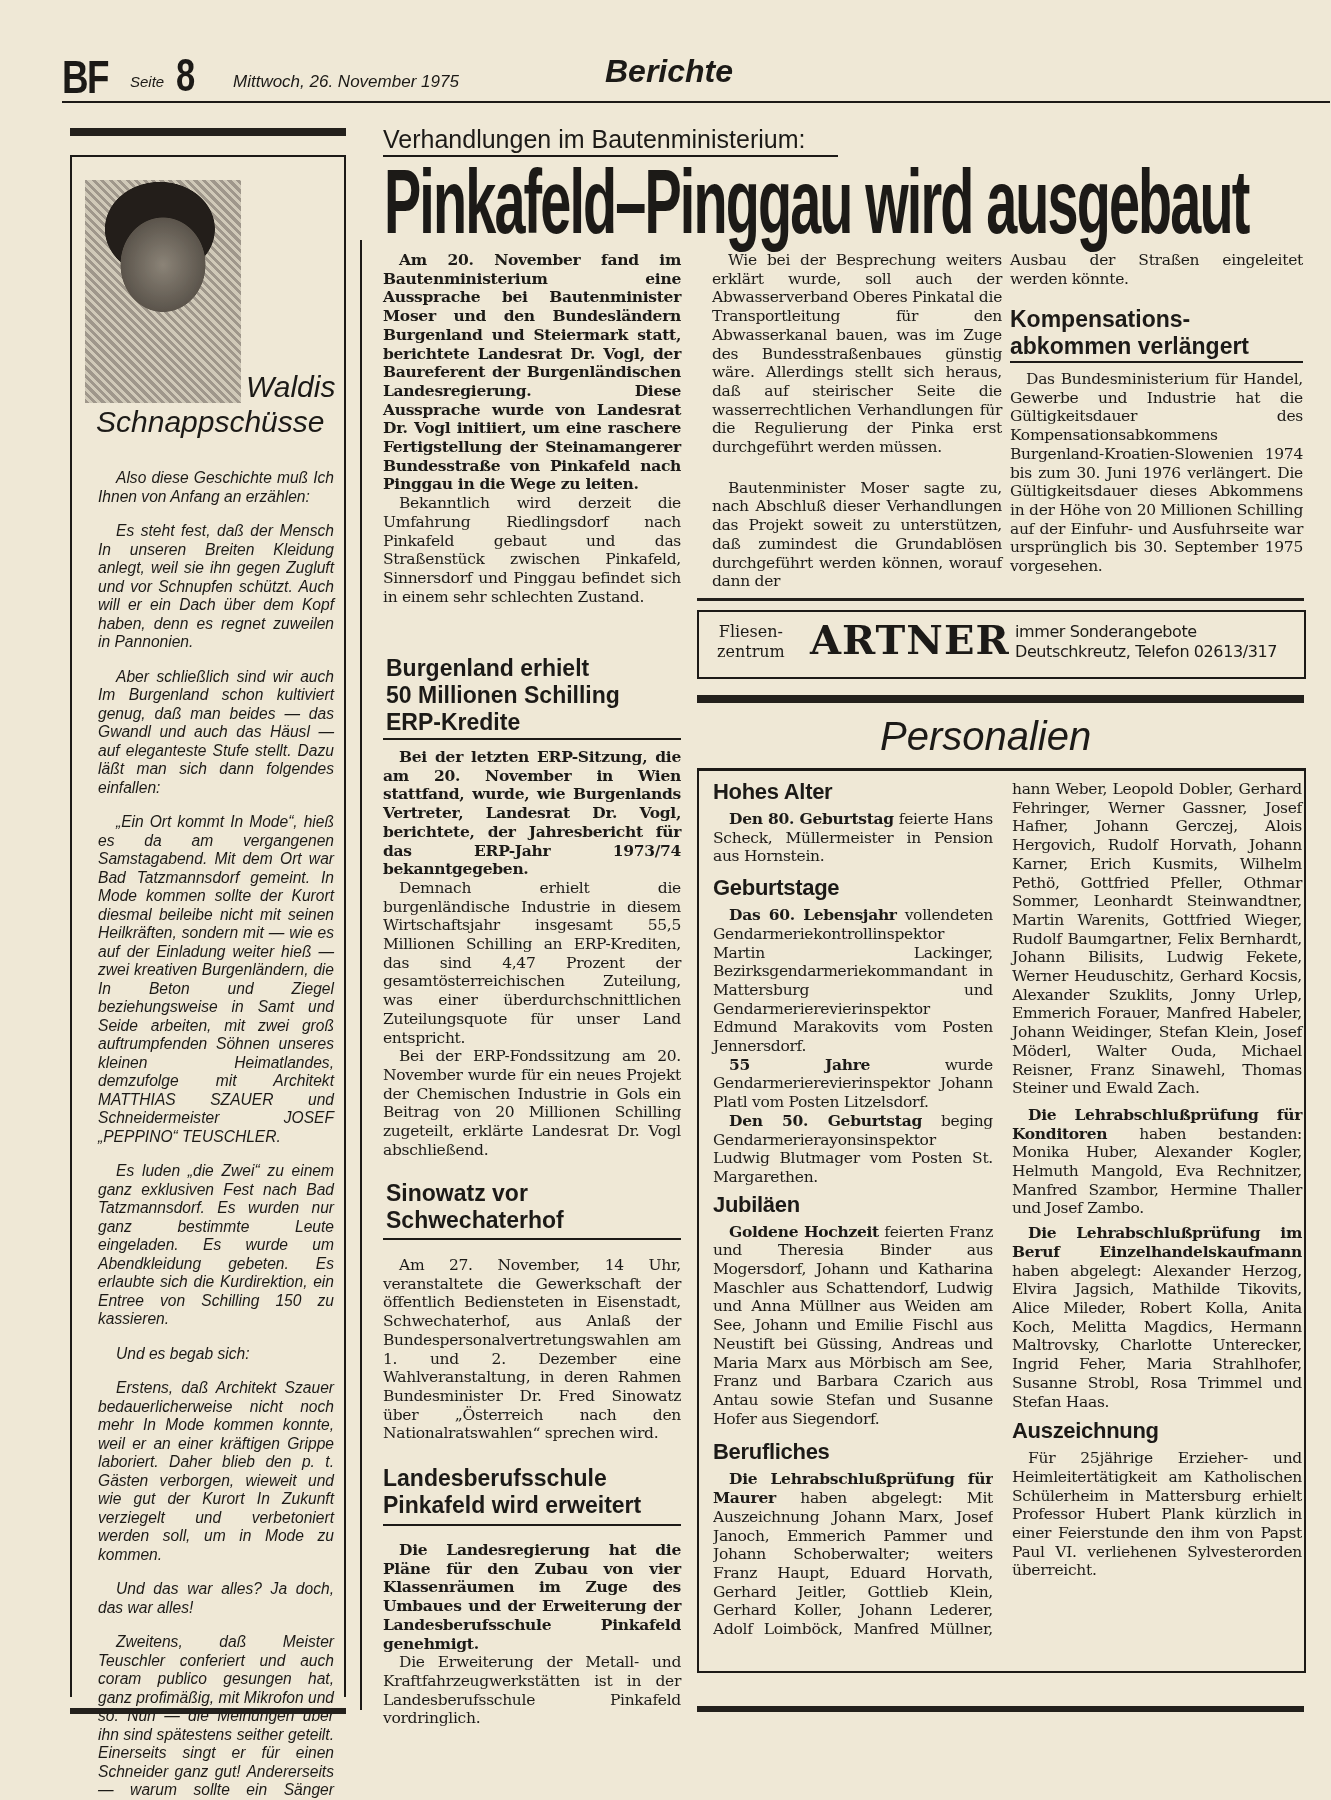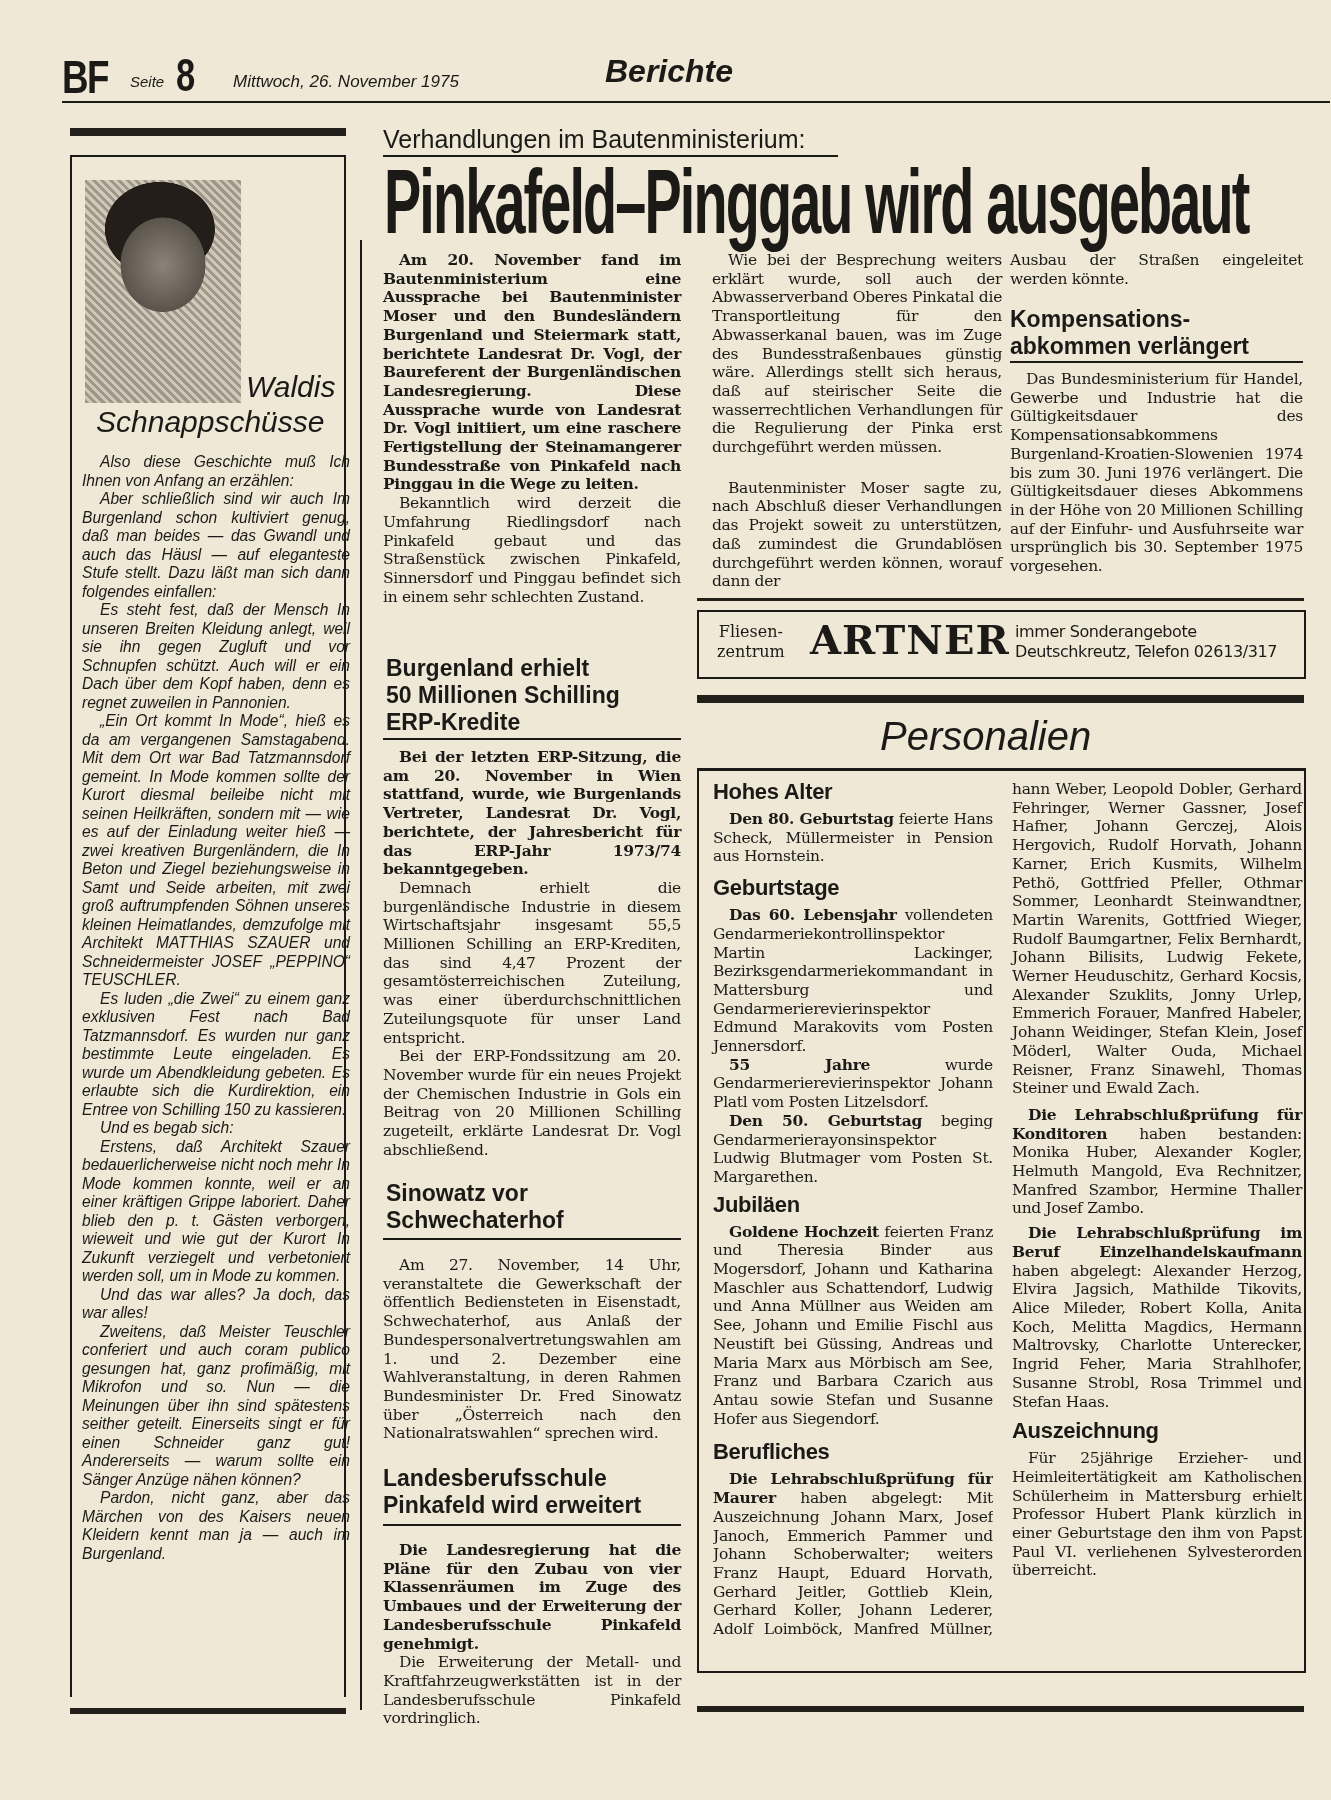--- a/index.html
+++ b/index.html
@@ -21,21 +21,21 @@
   
   #left-box { left:70px; top:155px; width:272px; height:1540px; border:2px solid #1c1a17; border-bottom:none; }
   #photo { left:85px; top:180px; width:156px; height:223px; background:
       radial-gradient(ellipse 45% 35% at 50% 38%, #8a8378 0%, #5e5850 60%, transparent 61%),
       radial-gradient(ellipse 50% 30% at 48% 22%, #2b2723 0%, #2b2723 70%, transparent 71%),
       repeating-linear-gradient(45deg, #9c958a 0 3px, #c9c2b3 3px 6px);
     filter:contrast(1.1); }
   #col-title1 { left:246px; top:370px; font-size:30px; font-style:italic; font-family:"Liberation Sans", sans-serif; }
   #col-title2 { left:96px; top:405px; font-size:30px; font-style:italic; font-family:"Liberation Sans", sans-serif; }
   #col-body { left:82px; top:453px; width:268px; font-size:15.6px; line-height:18.5px; font-style:italic; text-align:justify; font-family:"Liberation Sans", sans-serif; hyphens:auto; }
-  #col-body p { margin:0; text-indent:18px; }
+  #col-body p { margin:16px; text-indent:18px; }
 
   
   .art { position:absolute; font-size:15.5px; line-height:18.7px; text-align:justify; font-family:"DejaVu Serif", serif; letter-spacing:-0.3px; }
   .art p { margin:0; text-indent:16px; }
   .art .lead { font-weight:bold; }
   .sub { position:absolute; font-family:"Liberation Sans", sans-serif; font-weight:bold; font-size:23px; line-height:27px; }
 
   
   #ad { left:697px; top:610px; width:605px; height:65px; border:2px solid #1c1a17; }
   #ad-left { left:717px; top:622px; font-size:16px; line-height:20px; font-family:"DejaVu Serif", serif; text-align:center; }
@@ -57,22 +57,22 @@
 <div id="hdr-section" class="abs">Berichte</div>
 <div class="rule" style="left:62px;top:101px;width:1268px;height:2px;"></div>
 
 <div class="thickrule" style="left:70px;top:128px;width:276px;"></div>
 <div id="left-box" class="abs"></div>
 <div id="photo" class="abs"></div>
 <div id="col-title1" class="abs">Waldis</div>
 <div id="col-title2" class="abs">Schnappschüsse</div>
 <div id="col-body" class="abs">
   <p>Also diese Geschichte muß Ich Ihnen von Anfang an erzählen:</p>
+  <p>Es steht fest, daß der Mensch In unseren Breiten Kleidung anlegt, weil sie ihn gegen Zugluft und vor Schnupfen schützt. Auch will er ein Dach über dem Kopf haben, denn es regnet zuweilen in Pannonien.</p>
   <p>Aber schließlich sind wir auch Im Burgenland schon kultiviert genug, daß man beides — das Gwandl und auch das Häusl — auf eleganteste Stufe stellt. Dazu läßt man sich dann folgendes einfallen:</p>
-  <p>Es steht fest, daß der Mensch In unseren Breiten Kleidung anlegt, weil sie ihn gegen Zugluft und vor Schnupfen schützt. Auch will er ein Dach über dem Kopf haben, denn es regnet zuweilen in Pannonien.</p>
   <p>„Ein Ort kommt In Mode“, hieß es da am vergangenen Samstagabend. Mit dem Ort war Bad Tatzmannsdorf gemeint. In Mode kommen sollte der Kurort diesmal beileibe nicht mit seinen Heilkräften, sondern mit — wie es auf der Einladung weiter hieß — zwei kreativen Burgenländern, die In Beton und Ziegel beziehungsweise in Samt und Seide arbeiten, mit zwei groß auftrumpfenden Söhnen unseres kleinen Heimatlandes, demzufolge mit Architekt MATTHIAS SZAUER und Schneidermeister JOSEF „PEPPINO“ TEUSCHLER.</p>
   <p>Es luden „die Zwei“ zu einem ganz exklusiven Fest nach Bad Tatzmannsdorf. Es wurden nur ganz bestimmte Leute eingeladen. Es wurde um Abendkleidung gebeten. Es erlaubte sich die Kurdirektion, ein Entree von Schilling 150 zu kassieren.</p>
   <p>Und es begab sich:</p>
   <p>Erstens, daß Architekt Szauer bedauerlicherweise nicht noch mehr In Mode kommen konnte, weil er an einer kräftigen Grippe laboriert. Daher blieb den p. t. Gästen verborgen, wieweit und wie gut der Kurort In Zukunft verziegelt und verbetoniert werden soll, um in Mode zu kommen.</p>
   <p>Und das war alles? Ja doch, das war alles!</p>
   <p>Zweitens, daß Meister Teuschler conferiert und auch coram publico gesungen hat, ganz profimäßig, mit Mikrofon und so. Nun — die Meinungen über ihn sind spätestens seither geteilt. Einerseits singt er für einen Schneider ganz gut! Andererseits — warum sollte ein Sänger Anzüge nähen können?</p>
   <p>Pardon, nicht ganz, aber das Märchen von des Kaisers neuen Kleidern kennt man ja — auch im Burgenland.</p>
 </div>
 <div class="thickrule" style="left:70px;top:1708px;width:276px;height:6px;"></div>
 
@@ -129,21 +129,21 @@
   <p><b>Goldene Hochzeit</b><span> feierten Franz und Theresia Binder aus Mogersdorf, Johann und Katharina Maschler aus Schattendorf, Ludwig und Anna Müllner aus Weiden am See, Johann und Emilie Fischl aus Neustift bei Güssing, Andreas und Maria Marx aus Mörbisch am See, Franz und Barbara Czarich aus Antau sowie Stefan und Susanne Hofer aus Siegendorf.</span></p>
   <div class="p-h" style="margin-top:10px;">Berufliches</div>
   <p style="height:168px;overflow:hidden;"><b>Die Lehrabschlußprüfung für Maurer</b><span> haben abgelegt: Mit Auszeichnung Johann Marx, Josef Janoch, Emmerich Pammer und Johann Schoberwalter; weiters Franz Haupt, Eduard Horvath, Gerhard Jeitler, Gottlieb Klein, Gerhard Koller, Johann Lederer, Adolf Loimböck, Manfred Müllner, Ernst Prader, Alfred Rehberger, Herbert Stettner, Robert Stumpfel, Johann Weber, Leopold Dobler, Gerhard Fehringer, Werner Gassner, Josef Hafner, Johann Gerczej, Alois Hergovich, Rudolf Horvath, Johann Karner, Erich Kusmits, Wilhelm Pethö, Gottfried Pfeller, Othmar Sommer, Leonhardt Steinwandtner, Martin Warenits, Gottfried Wieger, Rudolf Baumgartner, Felix Bernhardt, Johann Bilisits, Ludwig Fekete, Werner Heuduschitz, Gerhard Kocsis, Alexander Szuklits, Jonny Urlep, Emmerich Forauer, Manfred Habeler, Johann Weidinger, Stefan Klein, Josef Möderl, Walter Ouda, Michael Reisner, Franz Sinawehl, Thomas Steiner und Ewald Zach.</span></p>
 </div>
 
 <div class="art pers" style="left:1012px;top:780px;width:290px;">
   <p style="text-indent:0;">hann Weber, Leopold Dobler, Gerhard Fehringer, Werner Gassner, Josef Hafner, Johann Gerczej, Alois Hergovich, Rudolf Horvath, Johann Karner, Erich Kusmits, Wilhelm Pethö, Gottfried Pfeller, Othmar Sommer, Leonhardt Steinwandtner, Martin Warenits, Gottfried Wieger, Rudolf Baumgartner, Felix Bernhardt, Johann Bilisits, Ludwig Fekete, Werner Heuduschitz, Gerhard Kocsis, Alexander Szuklits, Jonny Urlep, Emmerich Forauer, Manfred Habeler, Johann Weidinger, Stefan Klein, Josef Möderl, Walter Ouda, Michael Reisner, Franz Sinawehl, Thomas Steiner und Ewald Zach.</p>
   <p style="margin-top:8px;"><b>Die Lehrabschlußprüfung für Konditoren</b><span> haben bestanden: Monika Huber, Alexander Kogler, Helmuth Mangold, Eva Rechnitzer, Manfred Szambor, Hermine Thaller und Josef Zambo.</span></p>
   <p style="margin-top:6px;"><b>Die Lehrabschlußprüfung im Beruf Einzelhandelskaufmann</b><span> haben abgelegt: Alexander Herzog, Elvira Jagsich, Mathilde Tikovits, Alice Mileder, Robert Kolla, Anita Koch, Melitta Magdics, Hermann Maltrovsky, Charlotte Unterecker, Ingrid Feher, Maria Strahlhofer, Susanne Strobl, Rosa Trimmel und Stefan Haas.</span></p>
   <div class="p-h" style="margin-top:6px;">Auszeichnung</div>
-  <p>Für 25jährige Erzieher- und Heimleitertätigkeit am Katholischen Schülerheim in Mattersburg erhielt Professor Hubert Plank kürzlich in einer Geburtstage den ihm von Papst Paul VI. verliehenen Sylvesterorden überreicht.</p>
+  <p>Für 25jährige Erzieher- und Heimleitertätigkeit am Katholischen Schülerheim in Mattersburg erhielt Professor Hubert Plank kürzlich in einer Feierstunde den ihm von Papst Paul VI. verliehenen Sylvesterorden überreicht.</p>
 </div>
 <div class="thickrule" style="left:697px;top:1706px;width:607px;height:6px;"></div>
 
 <div class="sub" style="left:386px;top:655px;">
   <div>Burgenland erhielt</div>
   <div>50 Millionen Schilling</div>
   <div>ERP-Kredite</div>
 </div>
 <div class="rule" style="left:383px;top:738px;width:298px;height:2px;"></div>
 <div class="art" style="left:383px;top:748px;width:298px;">

